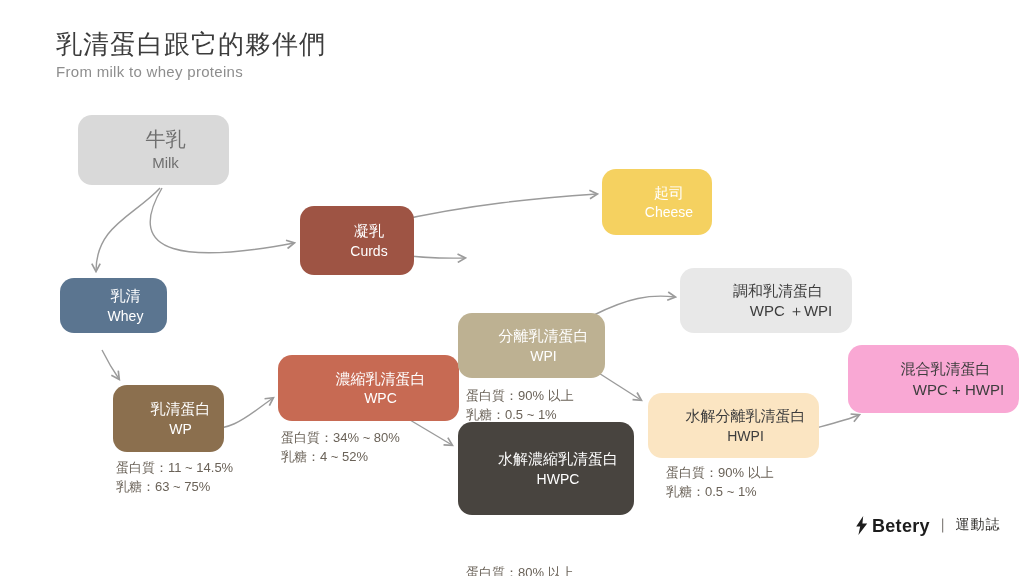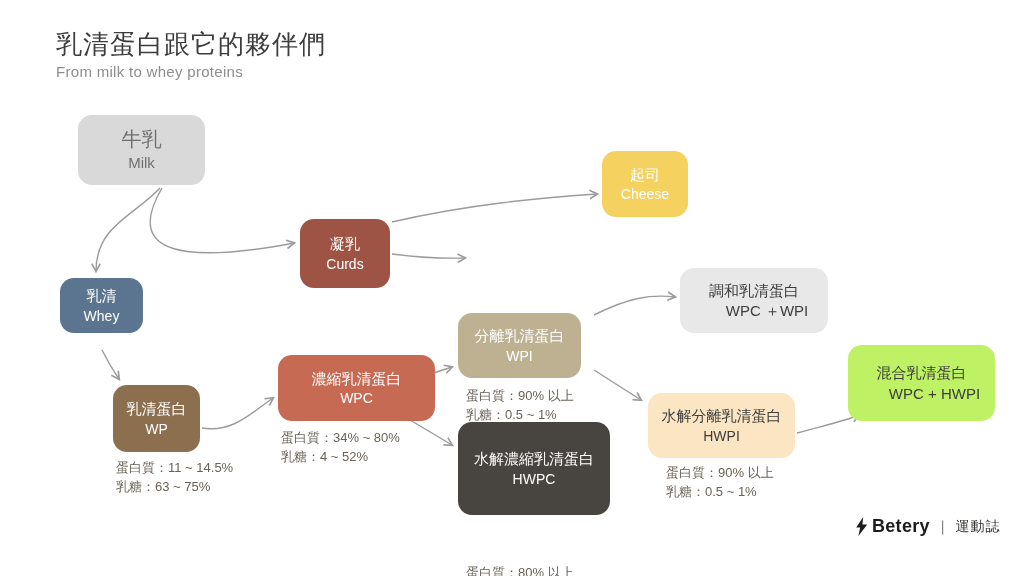--- a/index.html
+++ b/index.html
@@ -19,53 +19,53 @@
   }
   .page-subtitle{
     position:absolute;left:56px;top:63px;
     font-size:15px;color:#8e8e8e;letter-spacing:.3px;
   }
   .arrow-layer{position:absolute;left:0;top:0;width:1024px;height:576px;pointer-events:none;}
   .node{
     position:absolute;
     border-radius:14px;
     display:flex;flex-direction:column;align-items:center;justify-content:center;
-    gap:3px;color:#fff;text-align:center;line-height:1.15;
+    gap:3px;color:#fff;text-align:center;line-height:1.15;padding-left:24px;
   }
   .node .zh{font-size:15px;}
   .node .en{font-size:14px;}
   
   .n-milk   {left:78px; top:115px;width:127px;height:70px;background:#d9d9d9;color:#6f6f6f;}
   .n-milk .zh{font-size:20px;} .n-milk .en{font-size:15px;}
-  .n-curds  {left:300px;top:206px;width:90px; height:69px;background:#9e5444;margin-top:13px;}
+  .n-curds  {left:300px;top:206px;width:90px; height:69px;background:#9e5444;}
   .n-casein {left:470px;top:215px;width:86px; height:66px;background:#edaa45;}
-  .n-cheese {left:602px;top:151px;width:86px; height:66px;background:#f5d160;}
+  .n-cheese {left:602px;top:169px;width:86px; height:66px;background:#f5d160;}
   .n-whey   {left:60px; top:278px;width:83px; height:55px;background:#5b7590;}
   .n-wp     {left:113px;top:385px;width:87px; height:67px;background:#8b6f4e;}
   .n-wpc    {left:278px;top:355px;width:157px;height:66px;background:#c76a53;}
   .n-wpi    {left:458px;top:313px;width:123px;height:65px;background:#bdb192;}
   .n-wpcwpi {left:680px;top:268px;width:148px;height:65px;background:#e8e8e8;color:#3d3d3d;}
   .n-hwpc   {left:458px;top:422px;width:152px;height:93px;background:#48443f;}
   .n-hwpi   {left:648px;top:393px;width:147px;height:65px;background:#fbe5c2;color:#3d3d3d;}
-  .n-wpchwpi{left:848px;top:345px;width:147px;height:76px;background:#bef264;color:#3d3d3d;}
+  .n-wpchwpi{left:848px;top:345px;width:147px;height:68px;background:#f9a8d4;color:#3d3d3d;}
   .n-wpcwpi .zh,.n-hwpi .zh,.n-wpchwpi .zh{font-size:15px;}
   .n-wpcwpi .en,.n-wpchwpi .en{font-size:15px;margin-left:26px;}
   
   .note{
     position:absolute;font-size:13px;color:#6a6258;line-height:19px;white-space:nowrap;
   }
   .note-wp  {left:116px;top:458px;}
   .note-wpc {left:281px;top:428px;}
   .note-wpi {left:466px;top:386px;}
   .note-hwpc{left:466px;top:515px;margin-top:48px;}
   .note-hwpi{left:666px;top:463px;}
   
   .logo{
     position:absolute;left:855px;top:516px;
-    display:flex;align-items:center;gap:4px;color:#1c1c1c;
+    display:flex;align-items:flex-start;gap:4px;color:#1c1c1c;
   }
   .logo .bolt{display:flex;align-items:center;}
   .logo .brand{font-size:18px;font-weight:bold;letter-spacing:.3px;}
   .logo .sep{font-size:14px;color:#55504b;margin:0 2px;}
   .logo .suffix{font-size:14px;color:#32302d;letter-spacing:1px;}
 </style>
 </head>
 <body>
 
 <div class="canvas">

